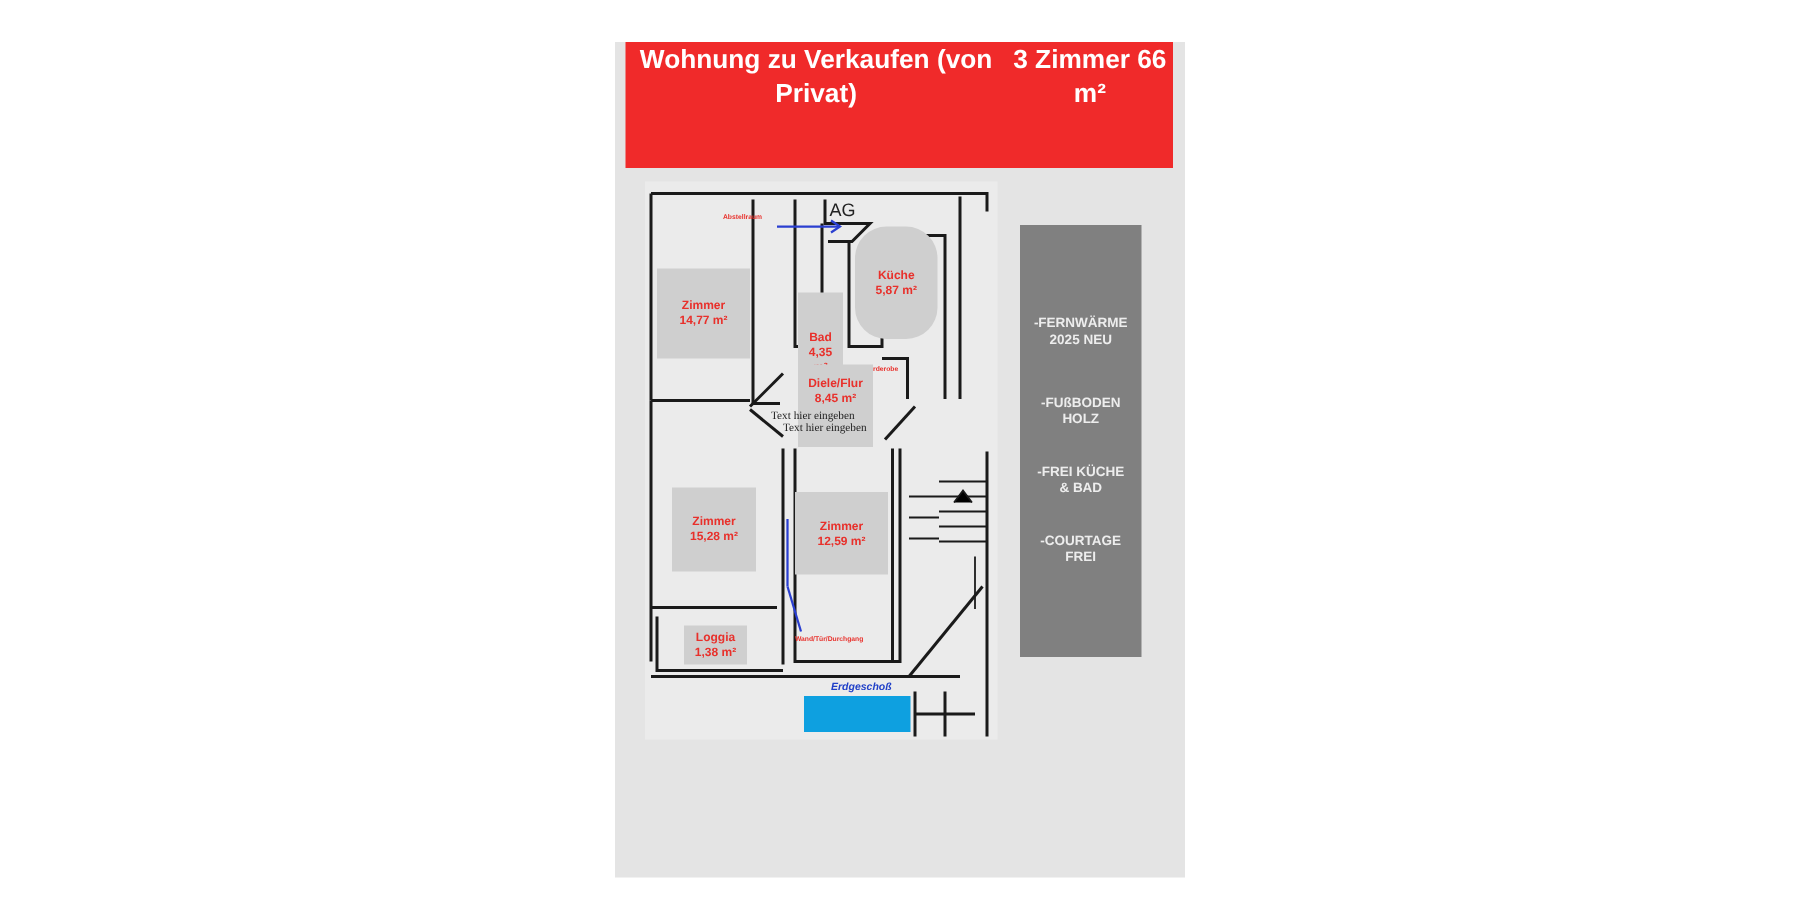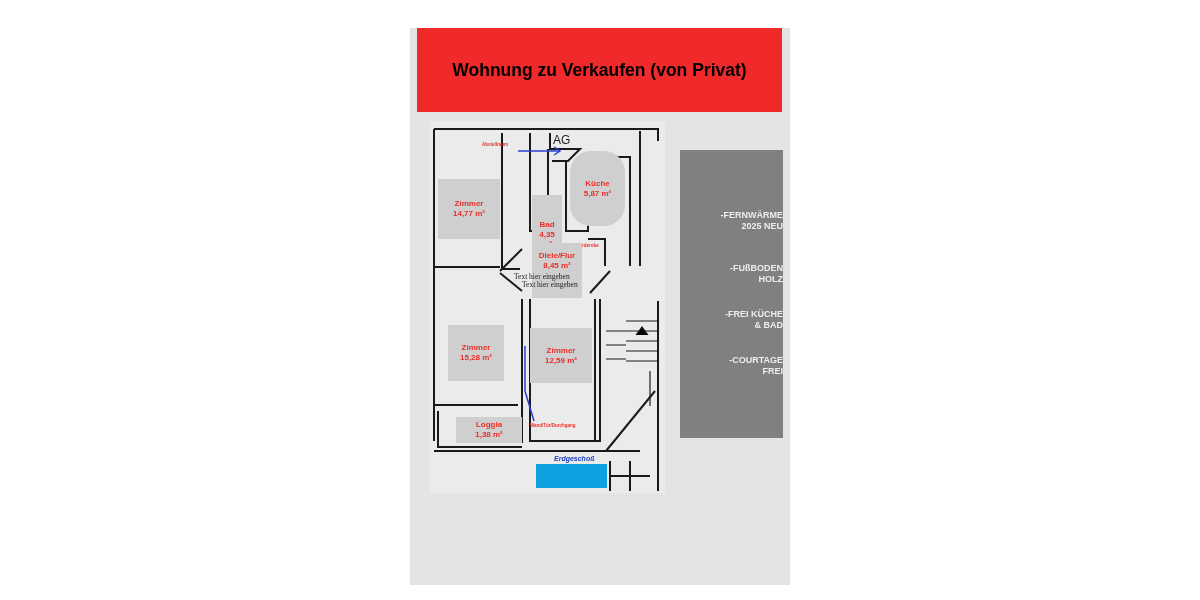--- a/index.html
+++ b/index.html
@@ -7,23 +7,23 @@
     width: 1200px; height: 600px; background: #ffffff;
     position: relative; overflow: hidden;
     font-family: "Liberation Sans", sans-serif;
   }
   .sheet {
     position: absolute; left: 410px; top: 28px; width: 380px; height: 557px;
     background: #e4e4e4;
   }
   .banner {
     position: absolute; left: 7px; top: 0; width: 365px; height: 84px;
-    background: #f02a2a; color: #000000; text-align: center;
+    background: #f02a2a; color: #ffffff; text-align: center;
     font-weight: bold; font-size: 17.5px; line-height: 23px;
-    display: flex; flex-direction: column; justify-content: center;
+    display: flex; flex-direction: row; justify-content: center;
   }
   .plan {
     position: absolute; left: 20px; top: 93px; width: 235px; height: 372px;
     background: #ebebeb;
   }
   .plan svg { position: absolute; left: 0; top: 0; }
   .lbl-box {
     position: absolute; background: #cfcfcf; color: #e8302b;
     font-weight: bold; font-family: "Liberation Sans Narrow","Liberation Sans", sans-serif;
     font-size: 8px; line-height: 10px; text-align: center;
@@ -35,33 +35,34 @@
   .note {
     position: absolute; font-family: "Liberation Serif", serif; font-size: 7.5px; color: #222; white-space: nowrap;
   }
   .eg-label {
     position: absolute; color: #2040c8; font-style: italic; font-weight: bold; font-size: 7px;
   }
   .eg-block {
     position: absolute; background: #0ea0e0;
   }
   .info {
-    position: absolute; left: 270px; top: 122px; width: 103px; height: 288px;
+    position: absolute; left: 270px; top: 122px; width: 81px; height: 288px;
     background: #808080; color: #ededed; font-weight: bold; font-size: 9px; line-height: 11px;
-    text-align: right;
+    text-align: center;
   }
   .info .item { position: absolute; left: 0; width: 100%; }
 </style>
 </head>
 <body>
 
 <div class="sheet">
 
   <div class="banner">
     <div>Wohnung zu Verkaufen (von Privat)</div>
+    <div>3 Zimmer 66 m²</div>
   </div>
 
   <div class="plan">
     <svg width="235" height="372" viewBox="0 0 235 372">
       <g fill="none" stroke="#1a1a1a" stroke-width="2">
 
         <path d="M4 8 H228 V20"></path>
         <path d="M4 8 V146"></path>
 
         <path d="M4 146 H70"></path>
@@ -137,21 +138,21 @@
     <div class="lbl-box" style="left:18px;top:204px;width:56px;height:56px;">
       <span>Zimmer</span>
       <span>15,28 m²</span>
     </div>
     <div class="lbl-box" style="left:100px;top:207px;width:62px;height:55px;">
       <span>Zimmer</span>
       <span>12,59 m²</span>
     </div>
     <div class="small-red" style="left:100px;top:302px;">Wand/Tür/Durchgang</div>
 
-    <div class="lbl-box" style="left:26px;top:296px;width:66px;height:26px;text-align:right;">
+    <div class="lbl-box" style="left:26px;top:296px;width:42px;height:26px;text-align:right;">
       <span>Loggia</span>
       <span>1,38 m²</span>
     </div>
 
     <div class="eg-label" style="left:124px;top:334px;">Erdgeschoß</div>
     <div class="eg-block" style="left:106px;top:343px;width:71px;height:24px;"></div>
   </div>
 
   <div class="info">
     <div class="item" style="top:60px;">

